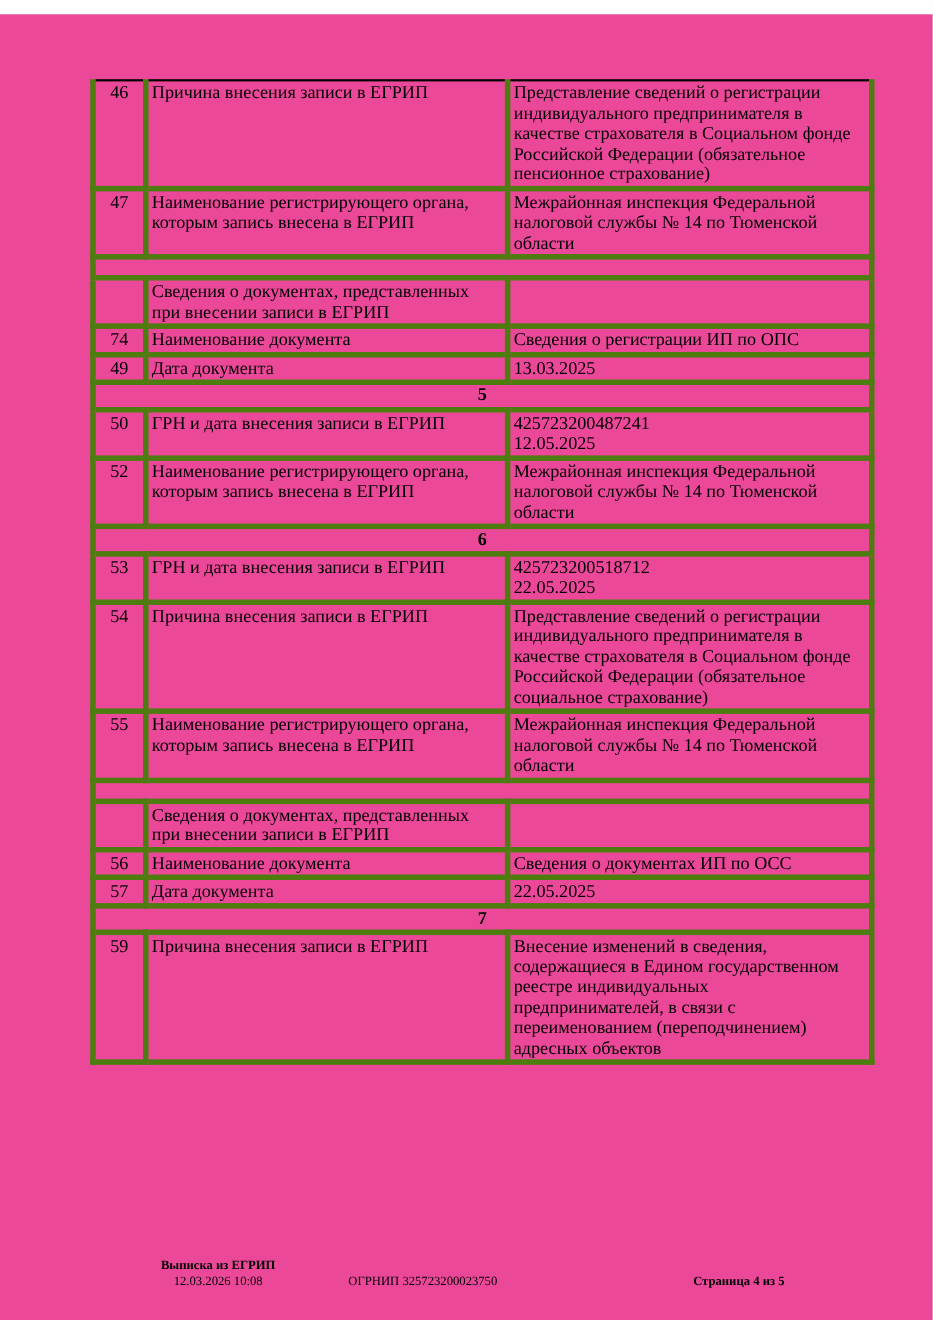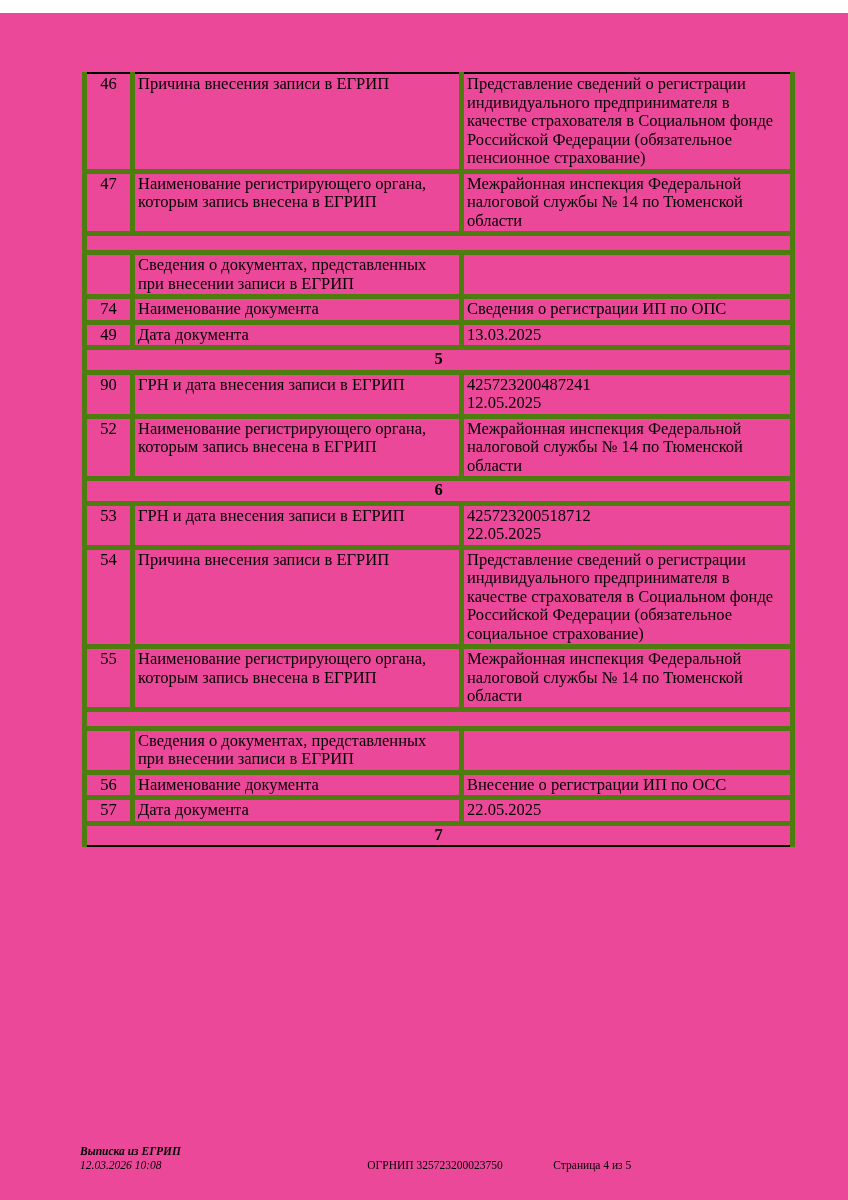--- a/index.html
+++ b/index.html
@@ -42,24 +42,24 @@
     height:21px; padding:0 0 1px 0;
     text-align:center; font-weight:bold;
     border-top:2px solid #000000;
     border-bottom:2px solid #000000;
   }
   .footer {
     position:absolute; left:58px; right:58px; top:1132px;
     display:flex; align-items:flex-end;
     font-size:11.5px; line-height:13.5px;
   }
-  .footer .fleft   { flex:1 1 0; text-align:left; padding-left:22px;font-style:italic; }
+  .footer .fleft   { flex:1 1 0; text-align:center; padding-left:22px; }
   .footer .fleft .line1 { font-weight:bold; }
-  .footer .fcenter { flex:1 1 0; text-align:center; }
-  .footer .fright  { flex:1 1 0; text-align:left; }
+  .footer .fcenter { flex:1 1 0; }
+  .footer .fright  { flex:1 1 0; text-align:center;font-weight:bold; }
 </style>
 </head>
 <body>
 
 <div class="page">
 
   <table class="egrip">
     <colgroup>
       <col class="c1">
         <col class="c2">
@@ -99,21 +99,21 @@
         </tr>
         <tr>
           <td class="num">49</td>
           <td class="lbl">Дата документа</td>
           <td class="val">13.03.2025</td>
         </tr>
         <tr class="section">
           <td colspan="3">5</td>
         </tr>
         <tr>
-          <td class="num">90</td>
+          <td class="num">50</td>
           <td class="lbl">ГРН и дата внесения записи в ЕГРИП</td>
           <td class="val">425723200487241
 12.05.2025</td>
         </tr>
         <tr>
           <td class="num">52</td>
           <td class="lbl">Наименование регистрирующего органа,
 которым запись внесена в ЕГРИП</td>
           <td class="val">Межрайонная инспекция Федеральной
 налоговой службы № 14 по Тюменской
@@ -150,29 +150,39 @@
         </tr>
         <tr>
           <td class="num"></td>
           <td class="lbl">Сведения о документах, представленных
 при внесении записи в ЕГРИП</td>
           <td class="val"></td>
         </tr>
         <tr>
           <td class="num">56</td>
           <td class="lbl">Наименование документа</td>
-          <td class="val">Внесение о регистрации ИП по ОСС</td>
+          <td class="val">Сведения о документах ИП по ОСС</td>
         </tr>
         <tr>
           <td class="num">57</td>
           <td class="lbl">Дата документа</td>
           <td class="val">22.05.2025</td>
         </tr>
         <tr class="section">
           <td colspan="3">7</td>
+        </tr>
+        <tr>
+          <td class="num">59</td>
+          <td class="lbl">Причина внесения записи в ЕГРИП</td>
+          <td class="val">Внесение изменений в сведения,
+содержащиеся в Едином государственном
+реестре индивидуальных
+предпринимателей, в связи с
+переименованием (переподчинением)
+адресных объектов</td>
         </tr>
       </tbody>
   </table>
 
   <div class="footer">
     <div class="fleft">
       <div class="line1">Выписка из ЕГРИП</div>
       <div class="line2">12.03.2026 10:08</div>
     </div>
     <div class="fcenter">ОГРНИП 325723200023750</div>

